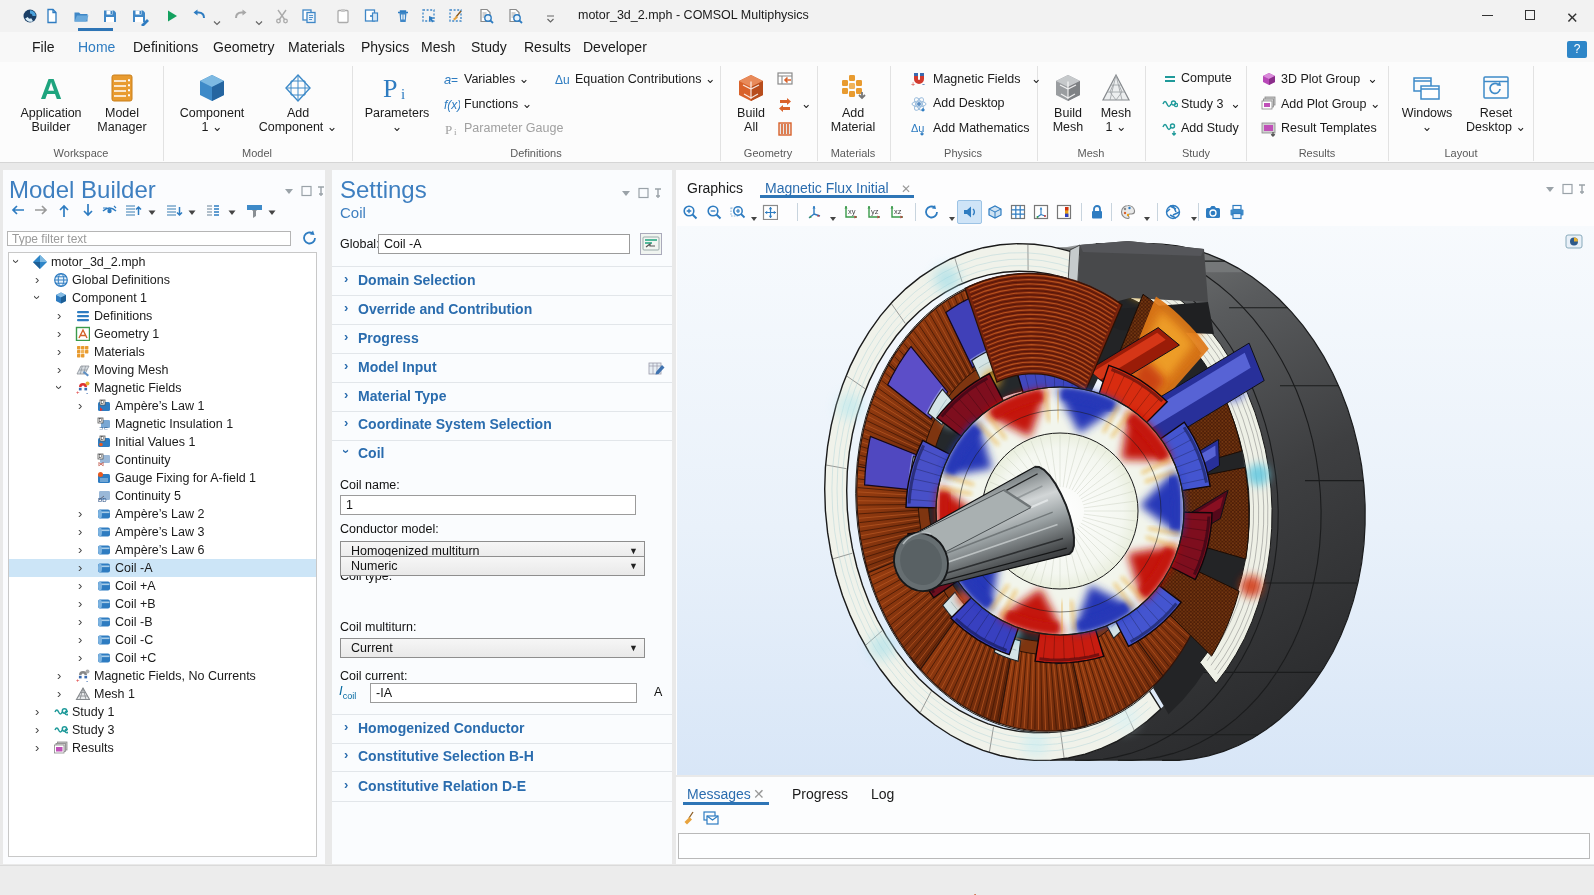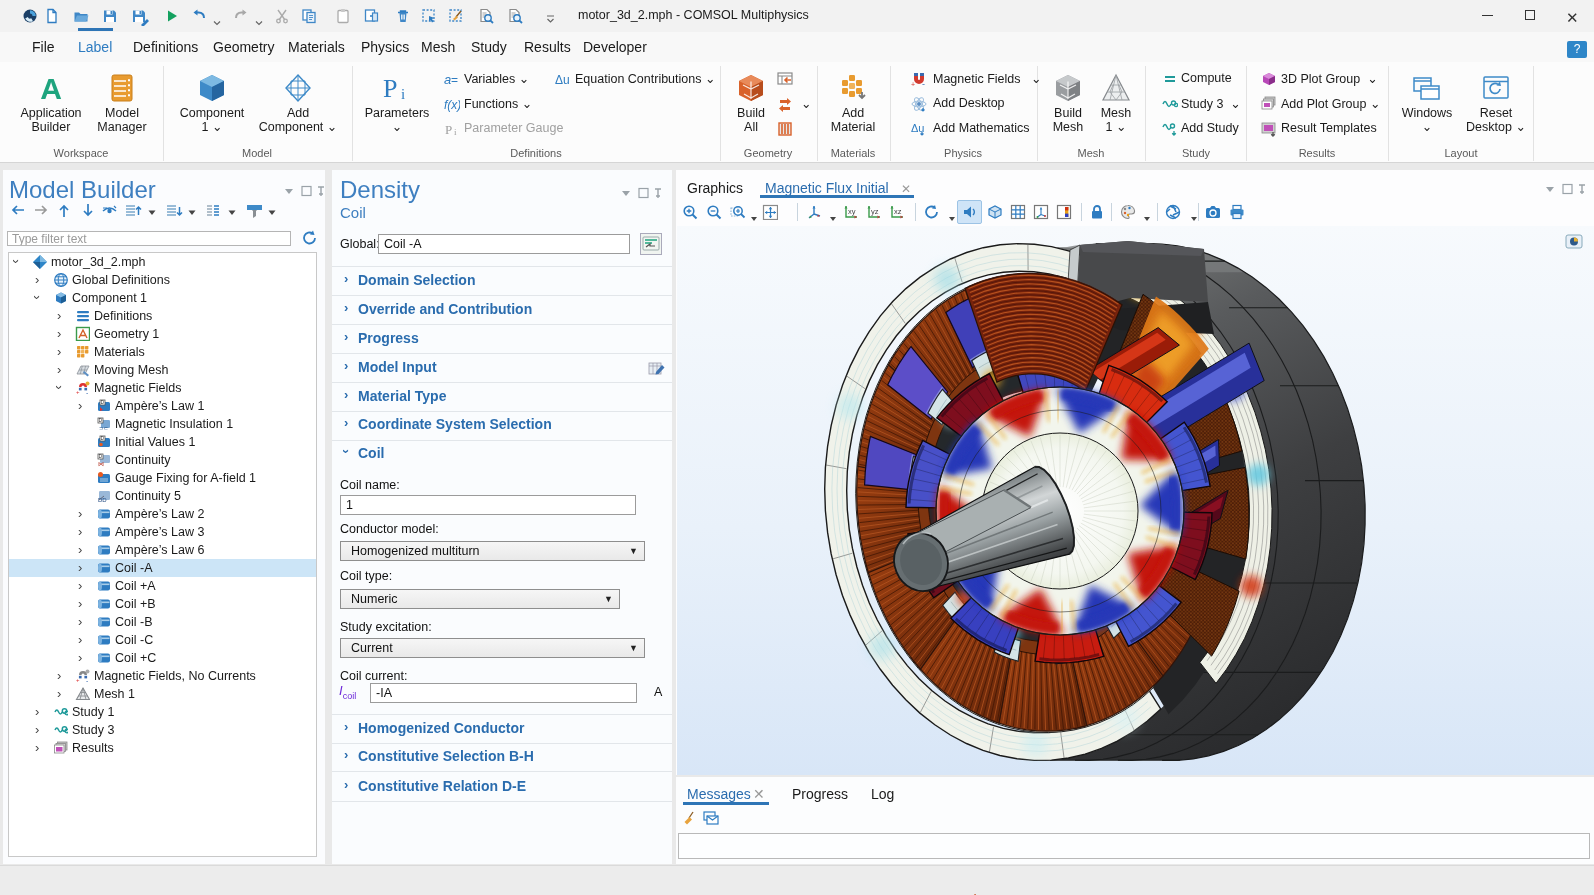--- a/index.html
+++ b/index.html
@@ -147,21 +147,21 @@
     <div style="position:absolute;left:545px;top:10px"><svg width="11" height="11" viewBox="0 0 11 11" style="">
         <path d="M2 3 h7 M2.5 6 L5.5 9 L8.5 6" fill="none" stroke="#666" stroke-width="1.2"></path>
       </svg></div>
     <div class="ttl">motor_3d_2.mph - COMSOL Multiphysics</div>
     <div style="position:absolute;left:1482px;top:15px;width:11px;height:1px;background:#333"></div>
     <div style="position:absolute;left:1525px;top:10px;width:10px;height:10px;border:1.2px solid #333"></div>
     <div style="position:absolute;left:1566px;top:9px;font-size:15px;color:#333;font-weight:300">✕</div>
   </div>
 <div id="menurow"></div>
 <div class="mtab" style="left:32px;top:39px">File</div>
-<div class="mtab act" style="left:78px;top:39px">Label</div>
+<div class="mtab act" style="left:78px;top:39px">Home</div>
 <div class="mtab" style="left:133px;top:39px">Definitions</div>
 <div class="mtab" style="left:213px;top:39px">Geometry</div>
 <div class="mtab" style="left:288px;top:39px">Materials</div>
 <div class="mtab" style="left:361px;top:39px">Physics</div>
 <div class="mtab" style="left:421px;top:39px">Mesh</div>
 <div class="mtab" style="left:471px;top:39px">Study</div>
 <div class="mtab" style="left:524px;top:39px">Results</div>
 <div class="mtab" style="left:583px;top:39px">Developer</div>
 <div id="homeul"></div>
 <div id="helpbtn">?</div>
@@ -719,21 +719,21 @@
           <rect x="3" y="3.5" width="9.5" height="8" fill="#dcdcdc" stroke="#888" stroke-width="0.8"></rect>
           <rect x="1.5" y="5" width="9.5" height="8" fill="#fff" stroke="#888" stroke-width="0.8"></rect>
           <rect x="3" y="7" width="6.5" height="4.5" fill="#c050b8"></rect>
         </svg>
       </span>
       <span class="tlb" style="left:63px">Results</span>
     </div>
   </div>
 <div id="stpanelbg"></div>
 <div id="stpanel">
-    <div class="sttl">Density</div>
+    <div class="sttl">Settings</div>
     <div class="ssub">Coil</div>
     <div class="phicons" style="left:288px;top:185px"><svg width="46" height="12" viewBox="0 0 46 12" style="">
         <path d="M2 4 L6 9 L10 4" fill="#9aa2a8"></path>
         <rect x="19" y="1.5" width="9" height="9" fill="none" stroke="#9aa2a8" stroke-width="1.2"></rect>
         <path d="M38 2 v7 m-3-7 h6 m-5 7 h4 m-2 0 v2" stroke="#9aa2a8" stroke-width="1.4" fill="none"></path>
       </svg></div>
     <div class="slab" style="left:8px;top:237px">Global:</div>
     <input class="sinp" style="left: 46px; top: 234px; width: 252px;" value="Coil -A">
     <div class="sbtn" style="left:308px;top:233px"><svg width="18" height="18" viewBox="0 0 18 18" style="">
         <rect x="1" y="2" width="16" height="13" rx="1" fill="#f2f6f2" stroke="#9aa" stroke-width="1"></rect>
@@ -778,25 +778,25 @@
     <div style="position:absolute;left:316px;top:360px"><svg width="17" height="17" viewBox="0 0 17 17" style="">
         <rect x="1" y="3" width="12" height="11" fill="#e8eef4" stroke="#99a" stroke-width="0.8"></rect>
         <path d="M1 6h12M5 3v11M9 3v11" stroke="#99a" stroke-width="0.7"></path>
         <path d="M8 12 L14 5 L16.5 7.5 L10.5 14 L7.5 14.5Z" fill="#3e72b0"></path>
       </svg></div>
     <div class="slab" style="left:8px;top:478px">Coil name:</div>
     <input class="sinp" style="left: 8px; top: 495px; width: 296px;" value="1">
     <div class="slab" style="left:8px;top:522px">Conductor model:</div>
     <div class="sdd" style="left:8px;top:541px;width:305px">Homogenized multiturn<span class="sddar">▼</span></div>
     <div class="slab" style="left:8px;top:569px">Coil type:</div>
-    <div class="sdd" style="left:8px;top:589px;width:280px">Numeric<span class="sddar">▼</span></div>
-    <div class="slab" style="left:8px;top:620px">Study excitation:</div>
+    <div class="sdd" style="left:8px;top:556px;width:305px">Numeric<span class="sddar">▼</span></div>
+    <div class="slab" style="left:8px;top:620px">Coil multiturn:</div>
     <div class="sdd" style="left:8px;top:638px;width:305px">Current<span class="sddar">▼</span></div>
     <div class="slab" style="left:8px;top:669px">Coil current:</div>
-    <div style="position:absolute;left:7px;top:683px;font-size:13px;color:#6d28d9"><i>I</i><sub style="font-size:9px">coil</sub></div>
+    <div style="position:absolute;left:7px;top:683px;font-size:13px;color:#0369a1"><i>I</i><sub style="font-size:9px">coil</sub></div>
     <input class="sinp" style="left: 38px; top: 683px; width: 267px;" value="-IA">
     <div style="position:absolute;left:322px;top:685px;font-size:12.5px;color:#111">A</div>
     <div class="shdr" style="top:719px">
       <span class="sch">›</span>
       <span class="shx">Homogenized Conductor</span>
     </div>
     <div class="shdr" style="top:747px">
       <span class="sch">›</span>
       <span class="shx">Constitutive Selection B-H</span>
     </div>

